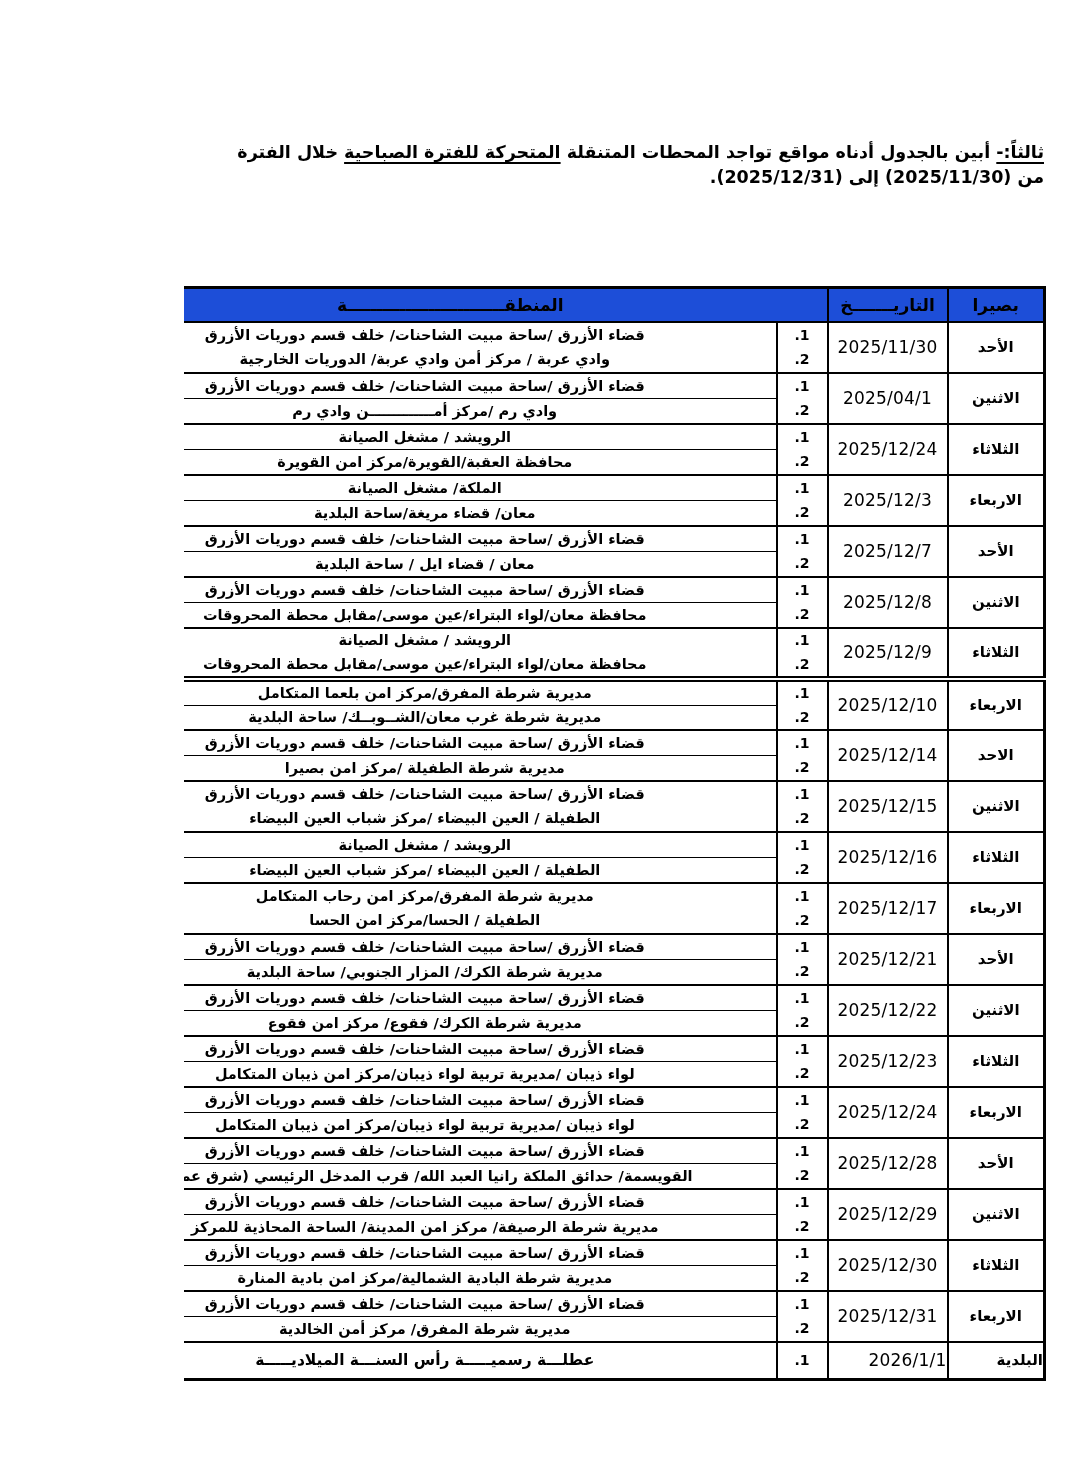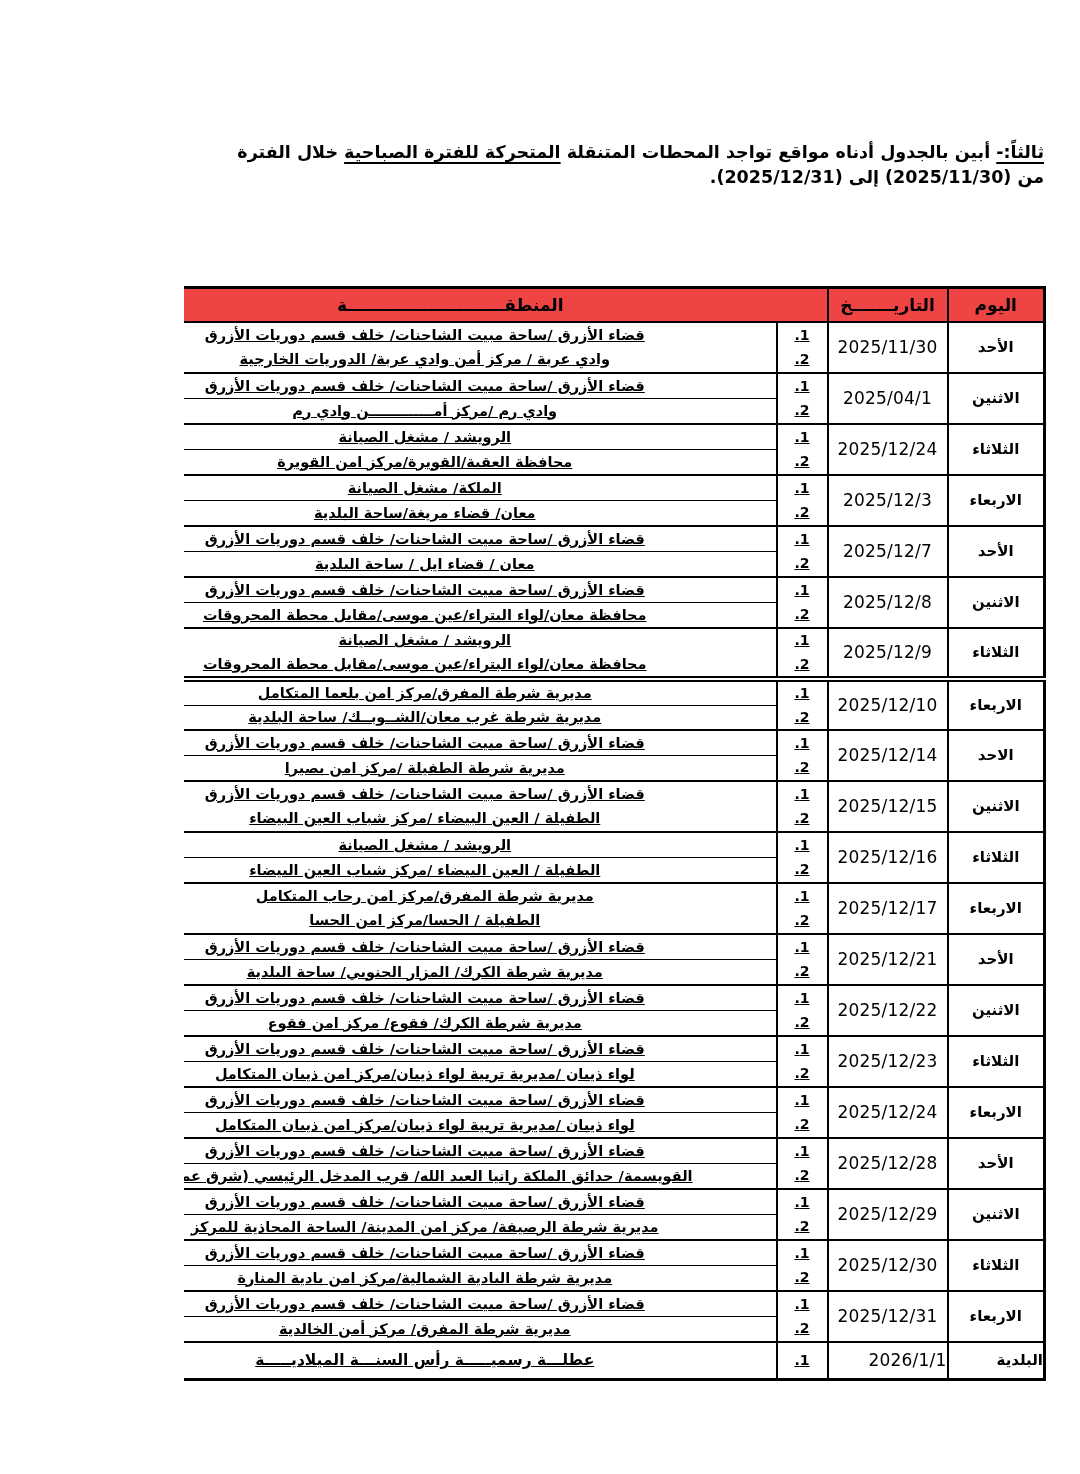--- a/index.html
+++ b/index.html
@@ -38,21 +38,21 @@
     border-collapse:collapse;
     table-layout:fixed;
     direction:rtl;
     border:3px solid #000;
   }
   .schedule th, .schedule td {
     border:2px solid #000;
     vertical-align:middle;
   }
   .schedule thead th {
-    background:#ef4444;
+    background:#1d4ed8;
     height:34px;
     font-size:17px;
     font-weight:bold;
     text-align:center;
   }
   .schedule td { height:51px; padding:0; }
   td.day-cell {
     text-align:center;
     font-weight:bold;
     font-size:15px;
@@ -63,21 +63,20 @@
     font-weight:normal;
     font-size:17px;
     letter-spacing:0.2px;
   }
   td.num-cell, td.area-cell { padding:0; }
   .cell-stack {
     display:flex;
     flex-direction:column;
     height:100%;
     width:100%;
-    text-decoration:underline;
   }
   .cell-stack .line {
     flex:1;
     display:flex;
     align-items:center;
     justify-content:center;
     font-weight:bold;
     font-size:14.5px;
     padding:0 6px;
     white-space:nowrap;
@@ -100,21 +99,21 @@
 
   <table class="schedule">
     <colgroup>
       <col style="width:97px">
       <col style="width:120px">
       <col style="width:51px">
       <col style="width:704px">
     </colgroup>
     <thead>
       <tr>
-        <th>اليوم</th>
+        <th>بصيرا</th>
         <th>التاريـــــــخ</th>
         <th colspan="2">المنطقـــــــــــــــــــــــــــة</th>
       </tr>
     </thead>
     <tbody>
         <tr>
           <td class="day-cell">الأحد</td>
           <td class="date-cell">2025/11/30</td>
           <td class="num-cell">
             <div class="cell-stack">

